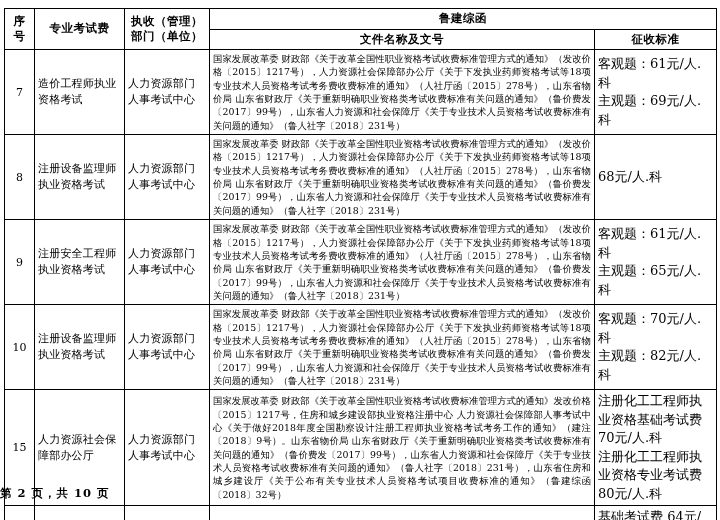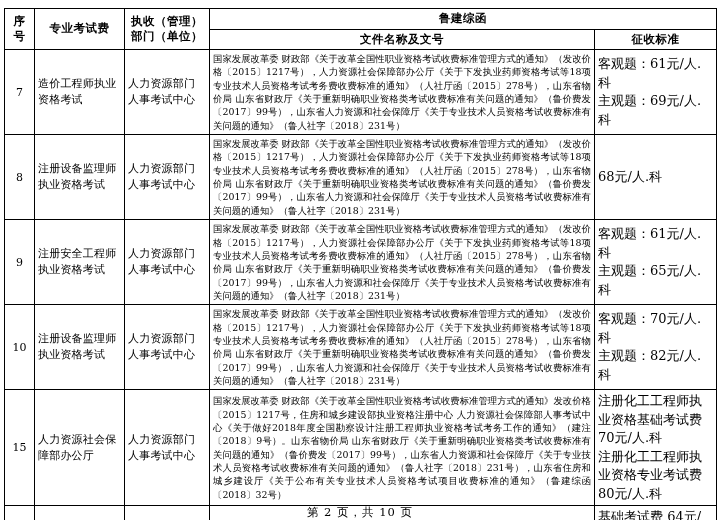--- a/index.html
+++ b/index.html
@@ -74,24 +74,24 @@
   td.cell-std {
     font-size: 13px;
     line-height: 1.42;
     text-align: left;
     vertical-align: middle;
   }
   .footer {
     position: absolute;
     left: 0;
     right: 0;
-    bottom: 0;
-    text-align: center;
+    bottom: 19px;
     font-size: 11.5px;
     letter-spacing: 1px;
+    font-weight: bold;
   }
 </style>
 </head>
 <body>
 
 <div id="page">
 
   <table class="fee-table">
     <colgroup>
       <col class="c-no">

